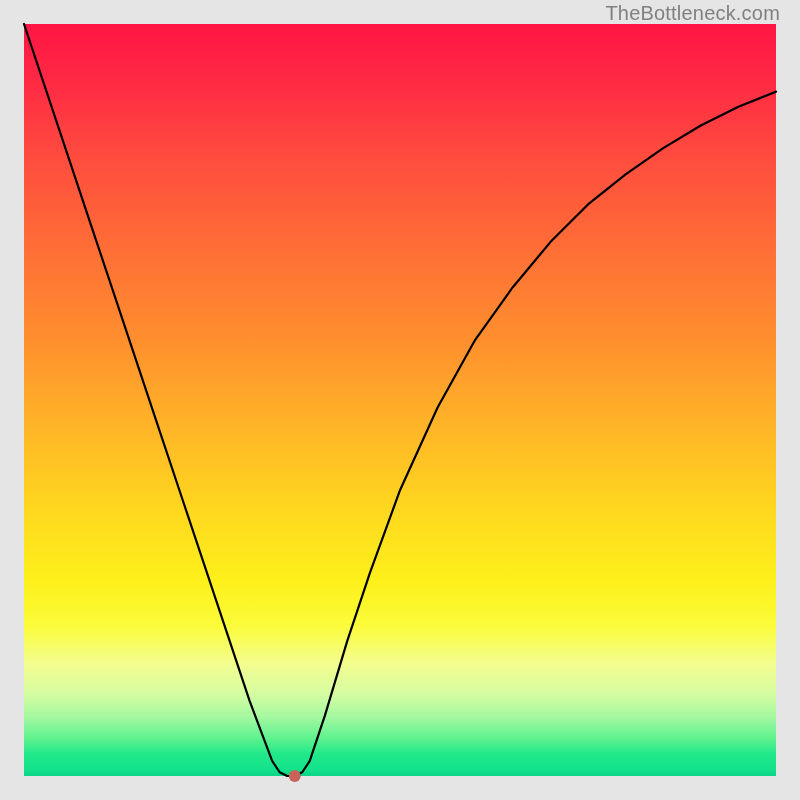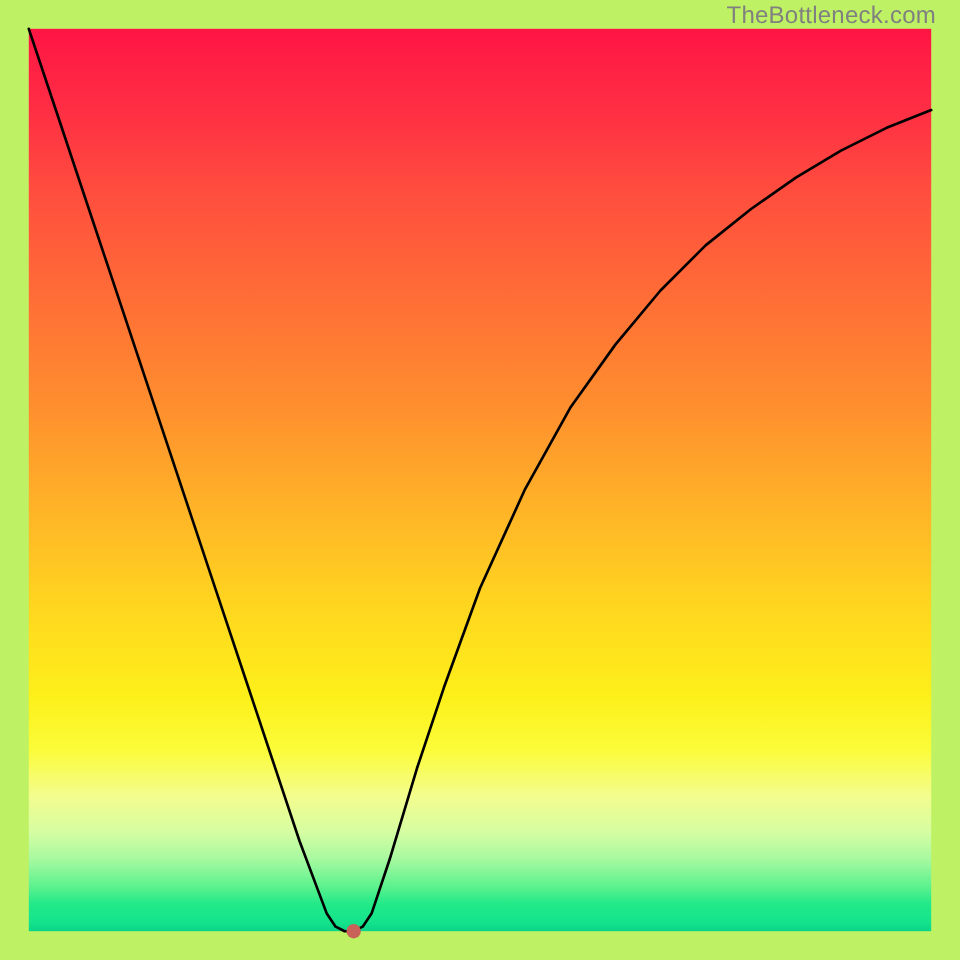--- a/index.html
+++ b/index.html
@@ -10,21 +10,21 @@
     background: #000;
     overflow: hidden;
     font-family: Arial, Helvetica, sans-serif;
   }
   .frame {
     position: absolute;
     top: 0;
     left: 0;
     width: 800px;
     height: 800px;
-    background: #bef264;
+    background: #e5e5e5;
   }
   .plot {
     position: absolute;
     top: 24px;
     left: 24px;
     width: 752px;
     height: 752px;
     
     background: linear-gradient(to bottom,
       #ff1544 0%,

